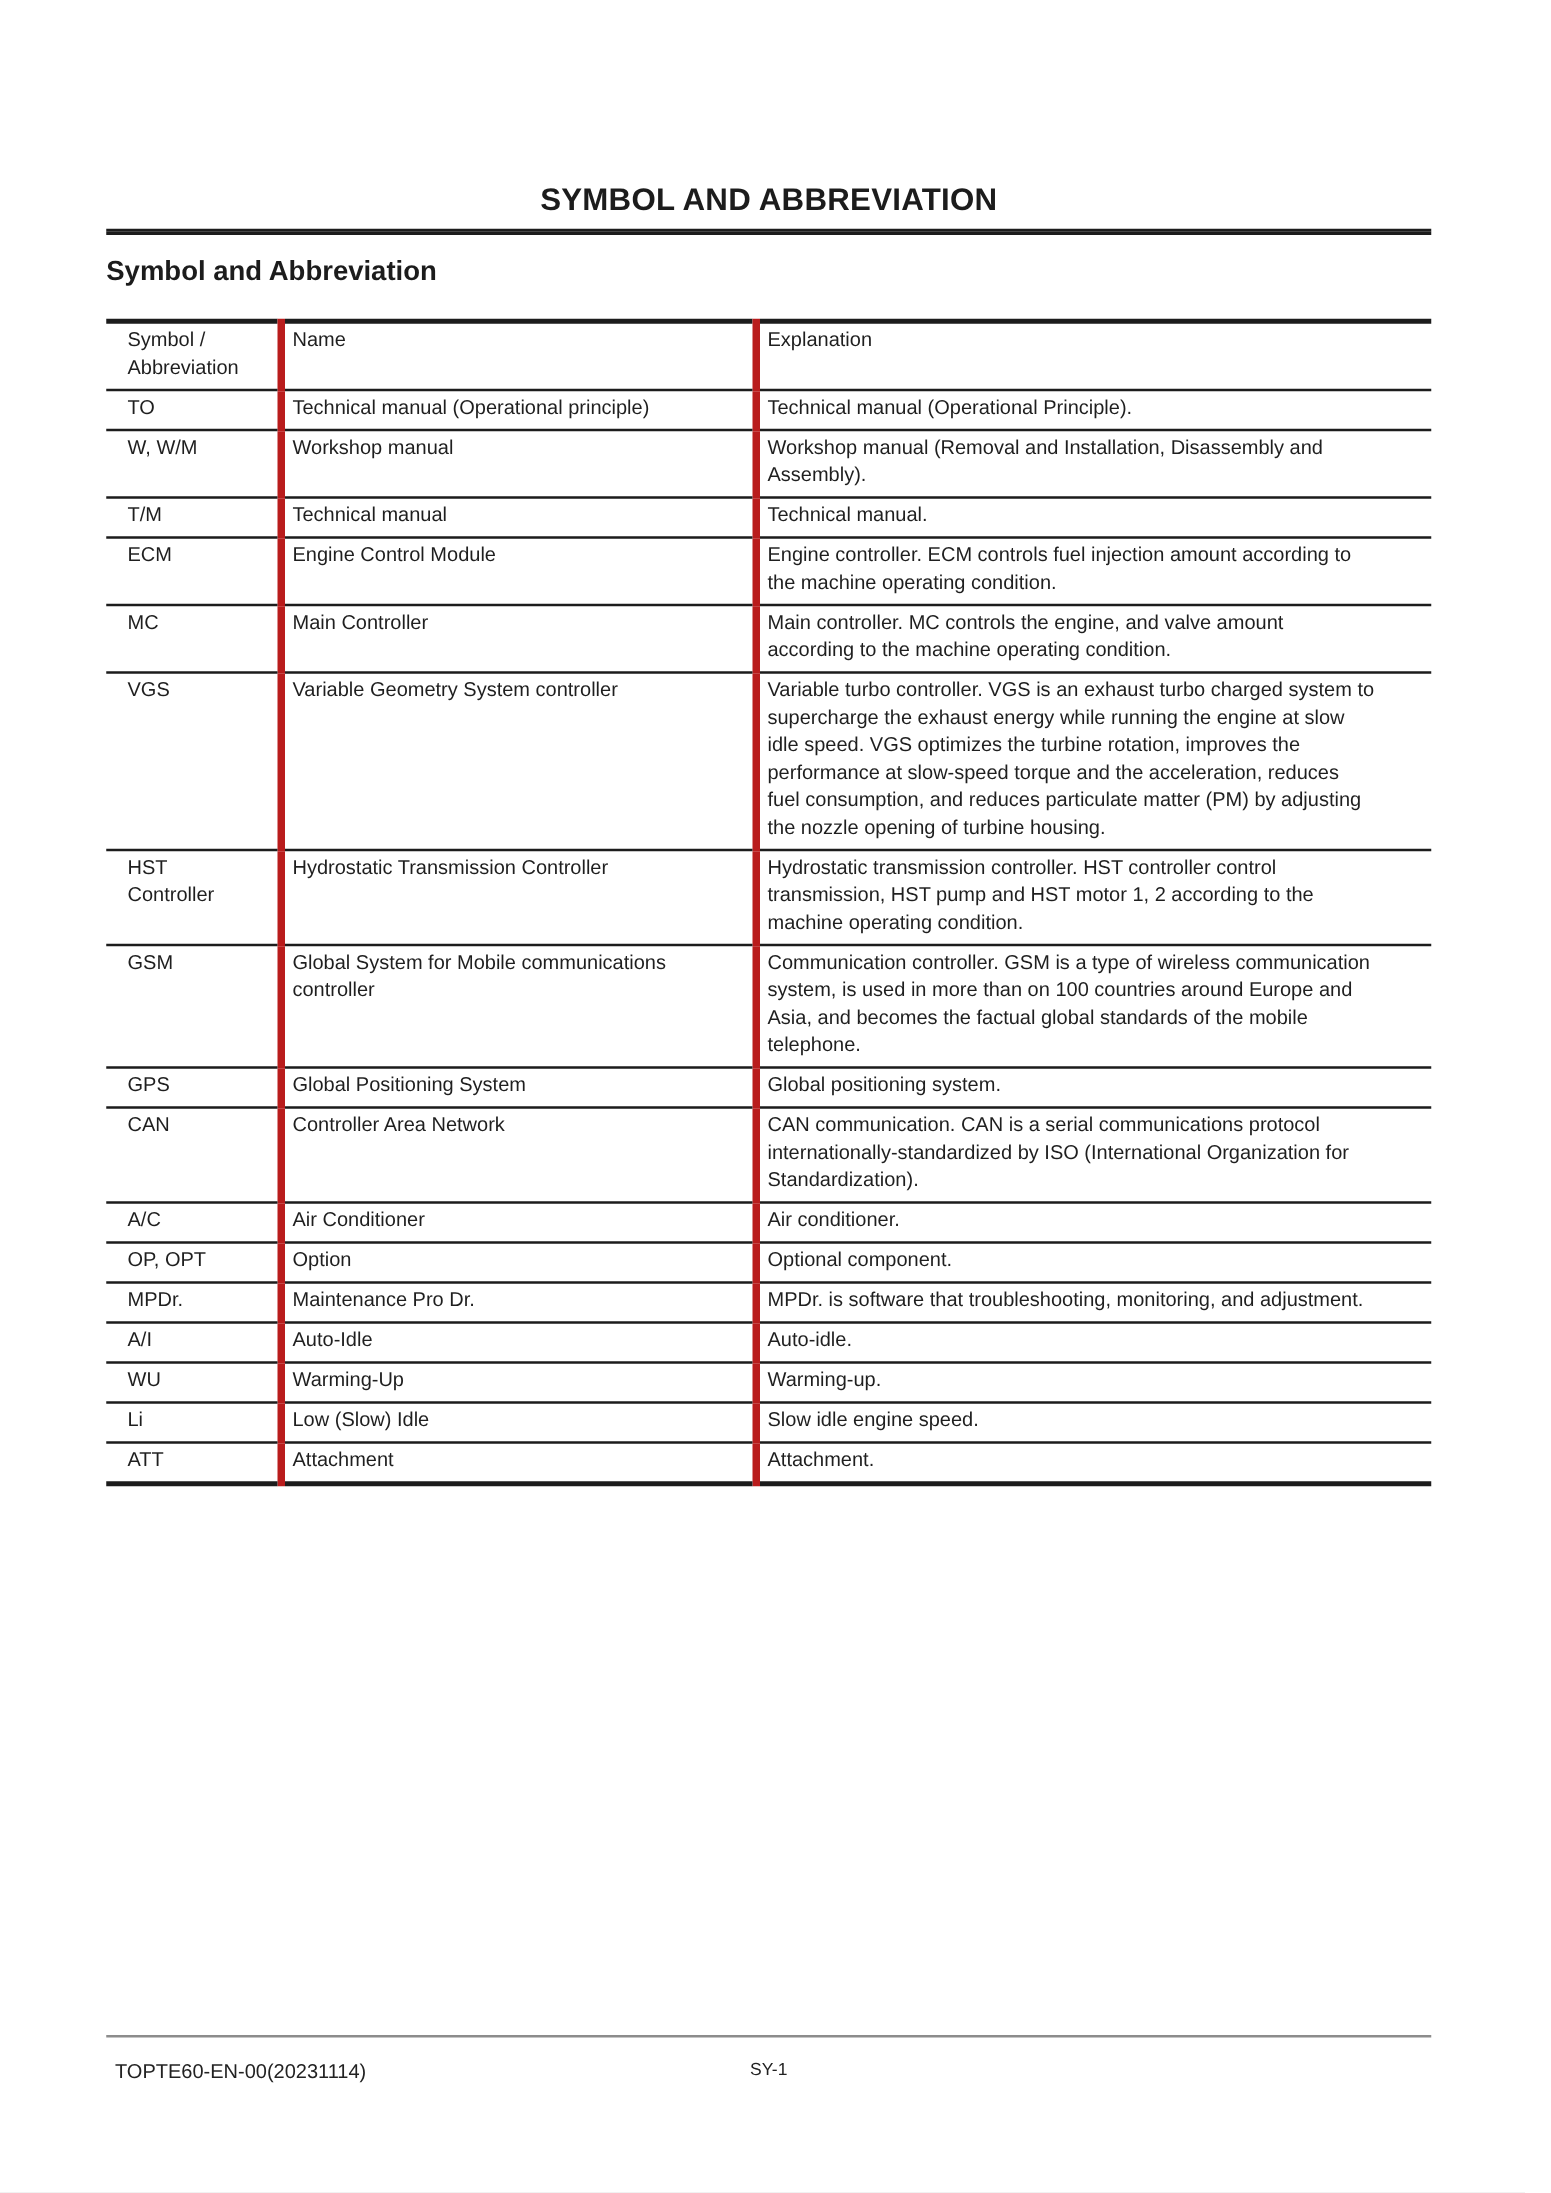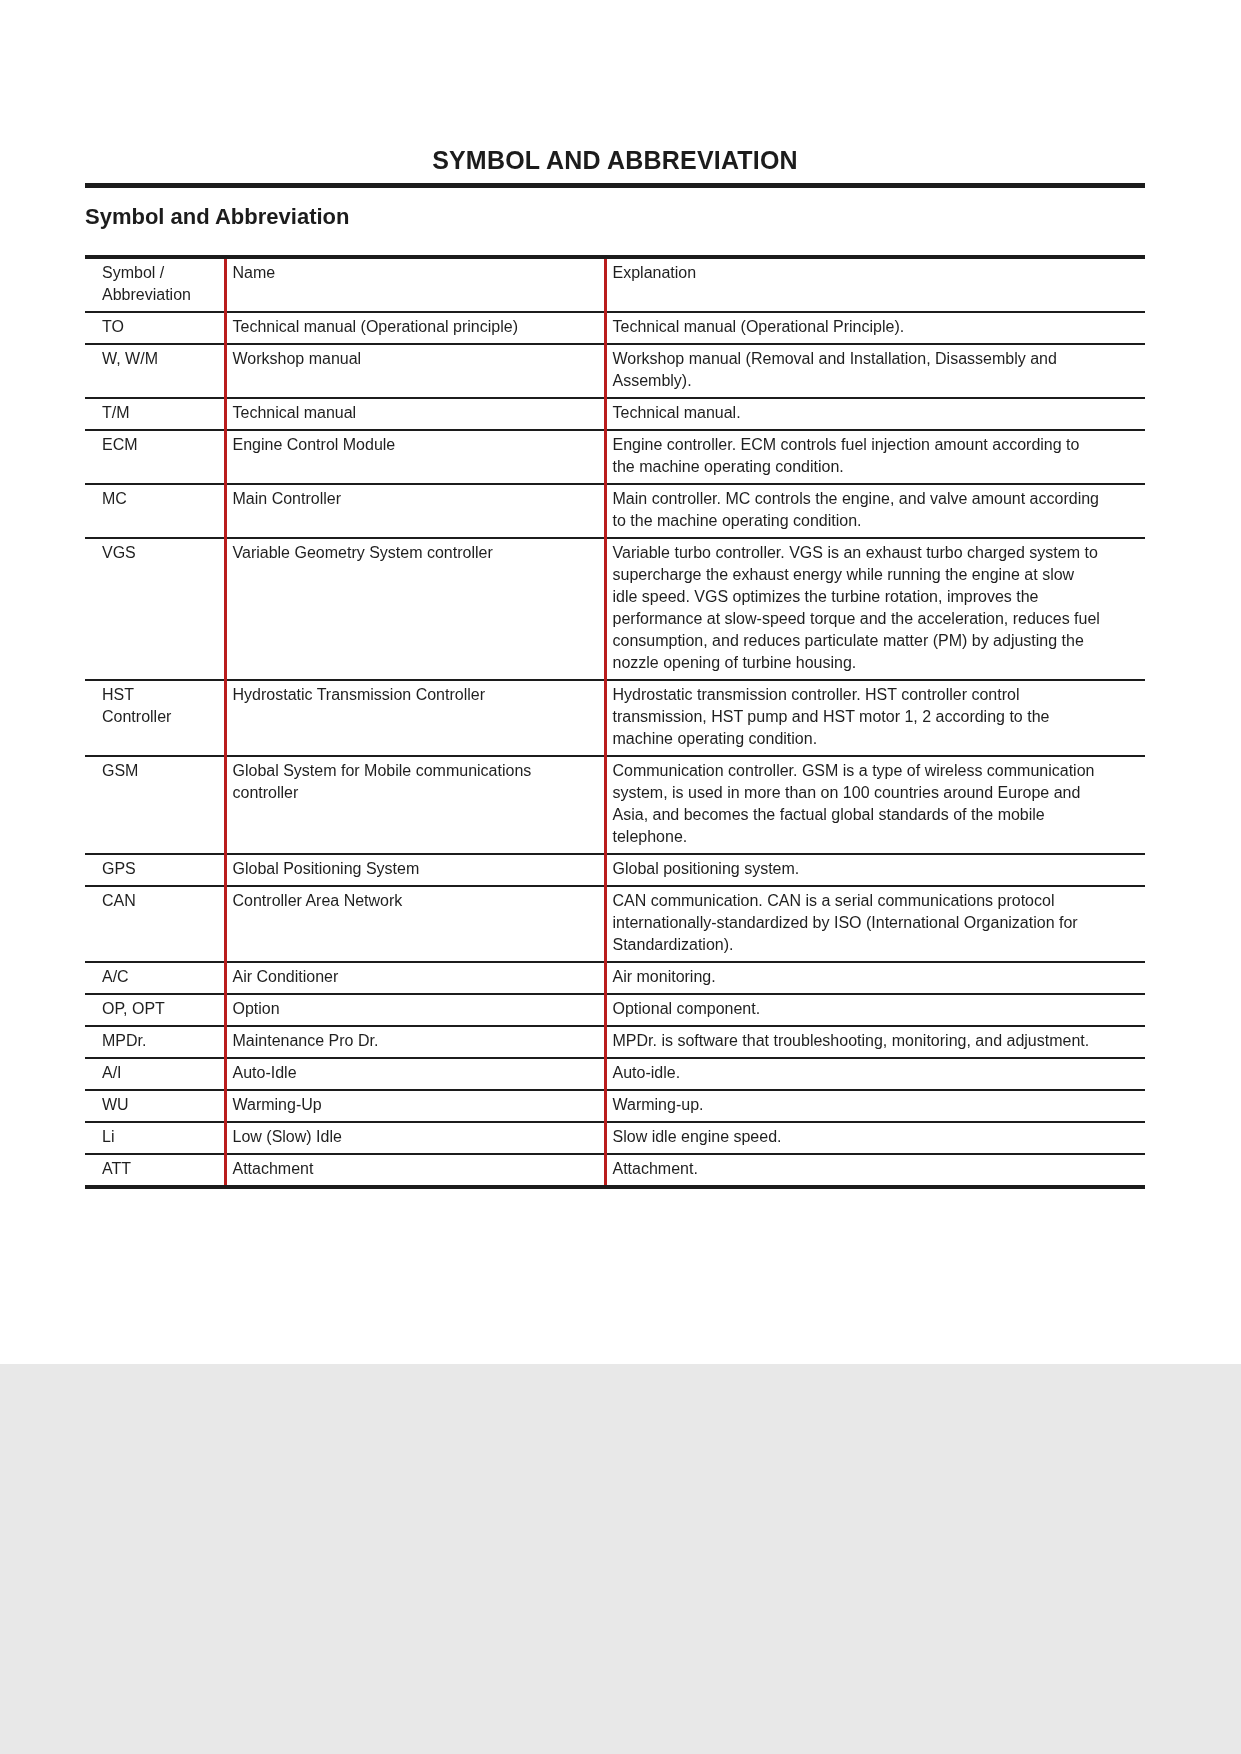--- a/index.html
+++ b/index.html
@@ -1,20 +1,20 @@
 <!DOCTYPE html>
 <html><head>
 <meta charset="utf-8">
 <style>
   * { box-sizing: border-box; }
   html, body { margin: 0; padding: 0; background: #e8e8e8; }
   .page {
     position: relative;
     width: 1241px;
-    height: 1364px;
+    height: 1754px;
     margin: 0 auto;
     background: #ffffff;
     font-family: "Liberation Sans", sans-serif;
     color: #1f1f1f;
     overflow: hidden;
   }
   .content {
     position: absolute;
     left: 85px;
     top: 0;
@@ -54,21 +54,21 @@
     border-bottom: 2px solid #1c1c1c;
     font-size: 16px;
     font-weight: 400;
     line-height: 22px;
     text-align: left;
     vertical-align: top;
     padding: 3px 8px 5px 6px;
     word-wrap: break-word;
   }
   table.abbr th + th, table.abbr td + td {
-    border-left: 3px solid #b91c1c;
+    border-left: 6px solid #b91c1c;
     margin-top: 11px;
   }
   table.abbr th:first-child, table.abbr td:first-child {
     padding-left: 17px;
     padding-right: 19px;
   }
   table.abbr th:last-child, table.abbr td:last-child {
     padding-right: 45px;
   }
   .footer {
@@ -170,21 +170,21 @@
             <td>Global positioning system.</td>
           </tr>
           <tr>
             <td>CAN</td>
             <td>Controller Area Network</td>
             <td>CAN communication. CAN is a serial communications protocol internationally-standardized by ISO (International Organization for Standardization).</td>
           </tr>
           <tr>
             <td>A/C</td>
             <td>Air Conditioner</td>
-            <td>Air monitoring.</td>
+            <td>Air conditioner.</td>
           </tr>
           <tr>
             <td>OP, OPT</td>
             <td>Option</td>
             <td>Optional component.</td>
           </tr>
           <tr>
             <td>MPDr.</td>
             <td>Maintenance Pro Dr.</td>
             <td>MPDr. is software that troubleshooting, monitoring, and adjustment.</td>

